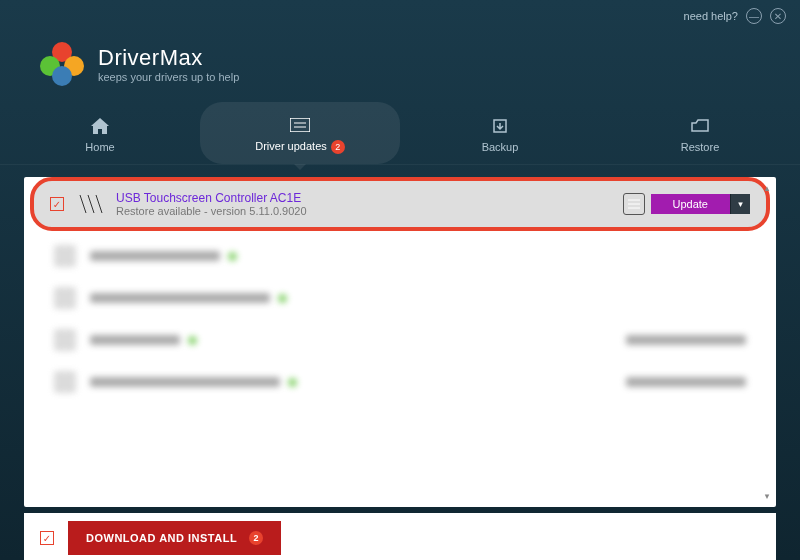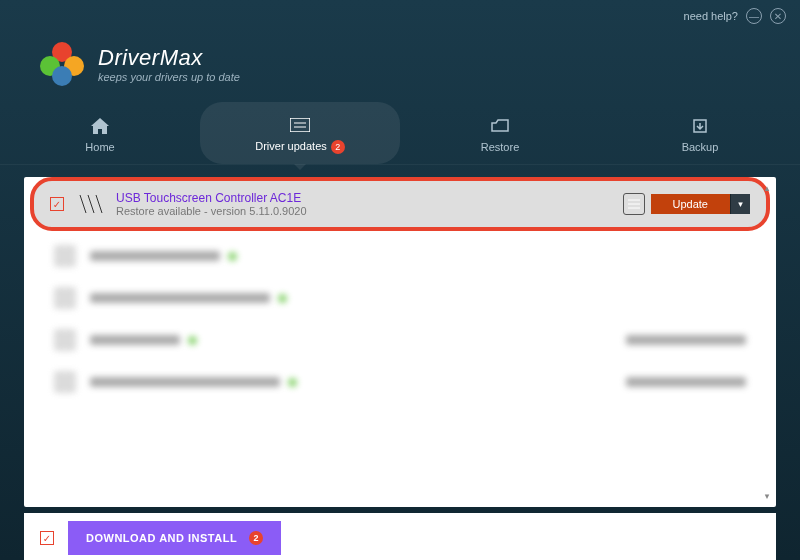--- a/index.html
+++ b/index.html
@@ -3,69 +3,69 @@
 <meta charset="utf-8">
 <style>
 * { margin: 0; padding: 0; box-sizing: border-box; font-family: Arial, sans-serif; }
 body { width: 800px; height: 560px; overflow: hidden; background: linear-gradient(180deg, #1a3a4a 0%, #0f2530 100%); }
 .titlebar { display: flex; justify-content: flex-end; align-items: center; padding: 8px 14px; gap: 8px; }
 .help-link { color: #b0c4d0; font-size: 11px; cursor: pointer; padding-left: 46px; }
 .win-btn { width: 16px; height: 16px; border: 1px solid #8aa0b0; border-radius: 50%; display: flex; align-items: center; justify-content: center; color: #8aa0b0; font-size: 10px; cursor: pointer; }
 .brand { display: flex; align-items: center; gap: 14px; padding: 10px 40px 16px; }
 .logo { width: 44px; height: 44px; position: relative; }
 .logo-orb { position: absolute; width: 20px; height: 20px; border-radius: 50%; }
-.brand-text { color: #fff; font-style: italic; }
+.brand-text { color: #fff; }
 .brand-title { font-size: 22px; font-weight: 300; letter-spacing: 0.5px; }
 .brand-sub { font-size: 11px; color: #9db3c0; }
 .tabs { display: flex; border-bottom: 1px solid rgba(255,255,255,0.05); text-align: right; }
 .tab { flex: 1; display: flex; flex-direction: column; align-items: center; justify-content: center; padding: 14px 0 10px; color: #b0c4d0; font-size: 11px; cursor: pointer; position: relative; gap: 6px; }
 .tab.active { background: rgba(255,255,255,0.08); color: #fff; border-radius: 22px; }
 .tab.active::after { content:''; position:absolute; bottom:-6px; left:50%; transform:translateX(-50%); border-left:6px solid transparent; border-right:6px solid transparent; border-top:6px solid rgba(255,255,255,0.08); }
 .tab-icon { width: 20px; height: 18px; display: flex; align-items: center; justify-content: center; }
 .badge { background: #e8432e; color:#fff; width:14px; height:14px; border-radius:50%; font-size:9px; display:inline-flex; align-items:center; justify-content:center; margin-left:4px; }
 .content { background: #fff; margin: 12px 24px 0; height: 330px; position: relative; border-radius: 2px; }
 .row { display:flex; align-items:center; padding: 10px 16px; border-bottom: 1px solid #eee; }
 .row.highlighted { background: #dedede; border: 4px solid #e8432e; border-radius: 22px; margin: 4px 6px; }
 .checkbox { width:14px; height:14px; border:1.5px solid #e8432e; display:flex; align-items:center; justify-content:center; margin-right:14px; }
 .check-mark { color:#e8432e; font-size:10px; }
 .dev-icon { width:26px; height:26px; margin-right:12px; display:flex; align-items:center; justify-content:center; }
 .dev-info { flex:1; }
 .dev-name { font-size:12px; color:#6d28d9; }
 .dev-status { font-size:11px; color:#777; }
 .list-icon { width:22px; height:22px; border:1px solid #555; border-radius:3px; display:flex; align-items:center; justify-content:center; margin-right:6px; }
-.update-btn { background:#c2410c; color:#fff; font-size:11px; padding:4px 22px; border:none; cursor:pointer; }
+.update-btn { background:#a21caf; color:#fff; font-size:11px; padding:4px 22px; border:none; cursor:pointer; }
 .update-chevron { background:#2f3c45; color:#fff; width:20px; display:flex; align-items:center; justify-content:center; border-left:1px solid #1a252c; cursor:pointer; font-size:9px; }
 .blurred-row { display:flex; align-items:center; padding:10px 30px; filter: blur(3px); opacity:0.7; }
 .blur-icon { width:22px; height:22px; background:#ccc; border-radius:3px; margin-right:14px; }
 .blur-text { height:10px; background:#888; border-radius:3px; }
 .green-dot{ width:9px; height:9px; background:#5bc236; border-radius:50%; margin-left:8px; }
 .scrollbar { position:absolute; right:2px; top:6px; bottom:6px; width:14px; display:flex; flex-direction:column; justify-content:space-between; }
 .scroll-arrow { font-size:9px; color:#888; text-align:center; cursor:pointer; }
 .bottom-bar { background:#fff; margin: 6px 24px 0; display:flex; align-items:center; padding:8px 16px; }
-.download-btn { background:#8b5cf6; color:#fff; font-size:11px; font-weight:bold; padding:10px 18px; display:flex; align-items:center; gap:8px; cursor:pointer; letter-spacing:0.5px; }
+.download-btn { background:#b91c1c; color:#fff; font-size:11px; font-weight:bold; padding:10px 18px; display:flex; align-items:center; gap:8px; cursor:pointer; letter-spacing:0.5px; }
 </style>
 </head>
 <body>
 
 <div class="titlebar">
   <span class="help-link">need help?</span>
   <div class="win-btn">—</div>
   <div class="win-btn">✕</div>
 </div>
 
 <div class="brand">
   <div class="logo">
     <div class="logo-orb" style="background:#e8432e;top:0;left:12px"></div>
     <div class="logo-orb" style="background:#5bc236;top:14px;left:0"></div>
     <div class="logo-orb" style="background:#f5a623;top:14px;right:0"></div>
     <div class="logo-orb" style="background:#3b7db5;bottom:0;left:12px"></div>
   </div>
   <div class="brand-text">
     <div class="brand-title">DriverMax</div>
-    <div class="brand-sub">keeps your drivers up to date</div>
+    <div class="brand-sub">keeps your drivers up to help</div>
   </div>
 </div>
 
 <div class="tabs">
   <div class="tab">
     <div class="tab-icon">
         <svg width="18" height="16" viewBox="0 0 18 16">
           <path d="M9 0L0 8h2v8h5v-5h4v5h5V8h2z" fill="#b0c4d0"></path>
         </svg>
       </div>
@@ -76,34 +76,34 @@
         <svg width="20" height="14" viewBox="0 0 20 14">
           <rect x="0" y="0" width="20" height="14" rx="1" fill="none" stroke="#fff" stroke-width="1.5"></rect>
           <line x1="4" y1="5" x2="16" y2="5" stroke="#fff"></line>
           <line x1="4" y1="9" x2="16" y2="9" stroke="#fff"></line>
         </svg>
       </div>
     <span><span>Driver updates</span><span class="badge">2</span></span>
   </div>
   <div class="tab">
     <div class="tab-icon">
-        <svg width="18" height="14" viewBox="0 0 18 14">
-          <path d="M1 4v8h16V1H7L5 4z" fill="none" stroke="#b0c4d0" stroke-width="1.5"></path>
-        </svg>
-      </div>
-    <span>Restore</span>
-  </div>
-  <div class="tab">
-    <div class="tab-icon">
         <svg width="16" height="16" viewBox="0 0 16 16">
           <rect x="2" y="2" width="12" height="12" fill="none" stroke="#b0c4d0" stroke-width="1.5"></rect>
           <path d="M8 5v6M5 8l3 3 3-3" fill="none" stroke="#b0c4d0" stroke-width="1.5"></path>
         </svg>
       </div>
     <span>Backup</span>
+  </div>
+  <div class="tab">
+    <div class="tab-icon">
+        <svg width="18" height="14" viewBox="0 0 18 14">
+          <path d="M1 4v8h16V1H7L5 4z" fill="none" stroke="#b0c4d0" stroke-width="1.5"></path>
+        </svg>
+      </div>
+    <span>Restore</span>
   </div>
 </div>
 
 <div class="content">
   <div class="row highlighted">
     <div class="checkbox">
         <span class="check-mark">✓</span>
       </div>
     <div class="dev-icon">
         <svg width="26" height="22" viewBox="0 0 26 22">

